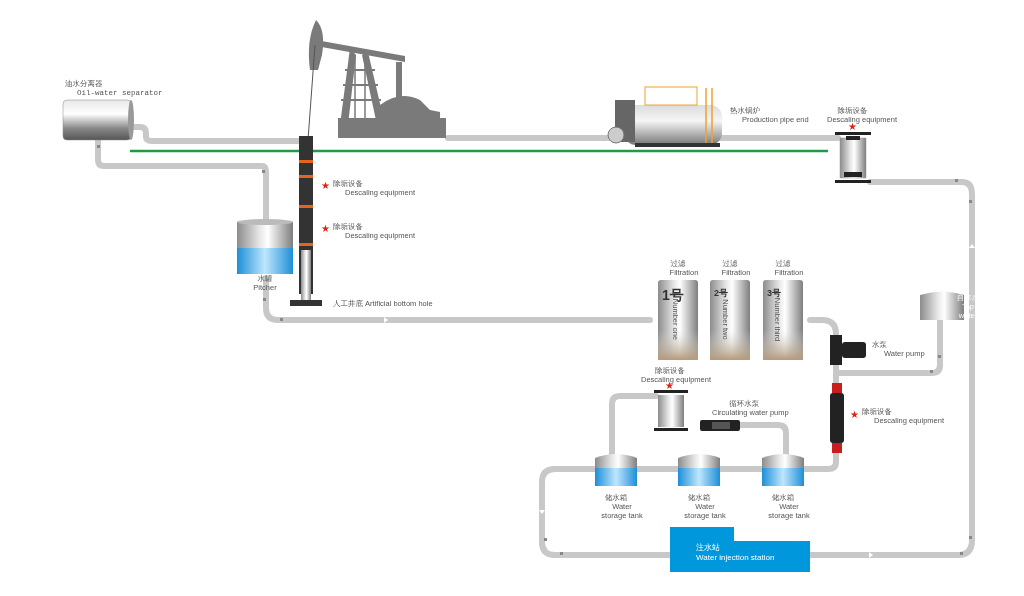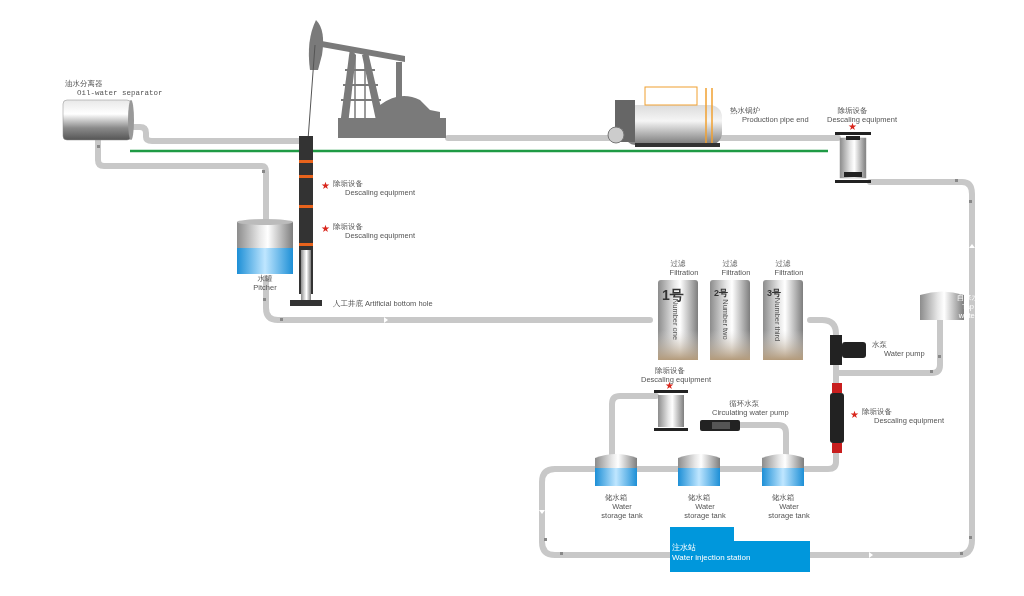--- a/index.html
+++ b/index.html
@@ -321,17 +321,17 @@
     <span class="en">Water</span>
     <span class="en">storage tank</span>
   </div>
   <div class="lbl center" style="left:753px;top:493px;width:60px;">
     <span class="cn">储水箱</span>
     <span class="en">Water</span>
     <span class="en">storage tank</span>
   </div>
 
   
-  <div class="station-text" style="left:672px;top:543px;">
+  <div class="station-text" style="left:696px;top:543px;">
     <span>注水站</span><br>
     <span>Water injection station</span>
   </div>
 </div>
 
 </body></html>

